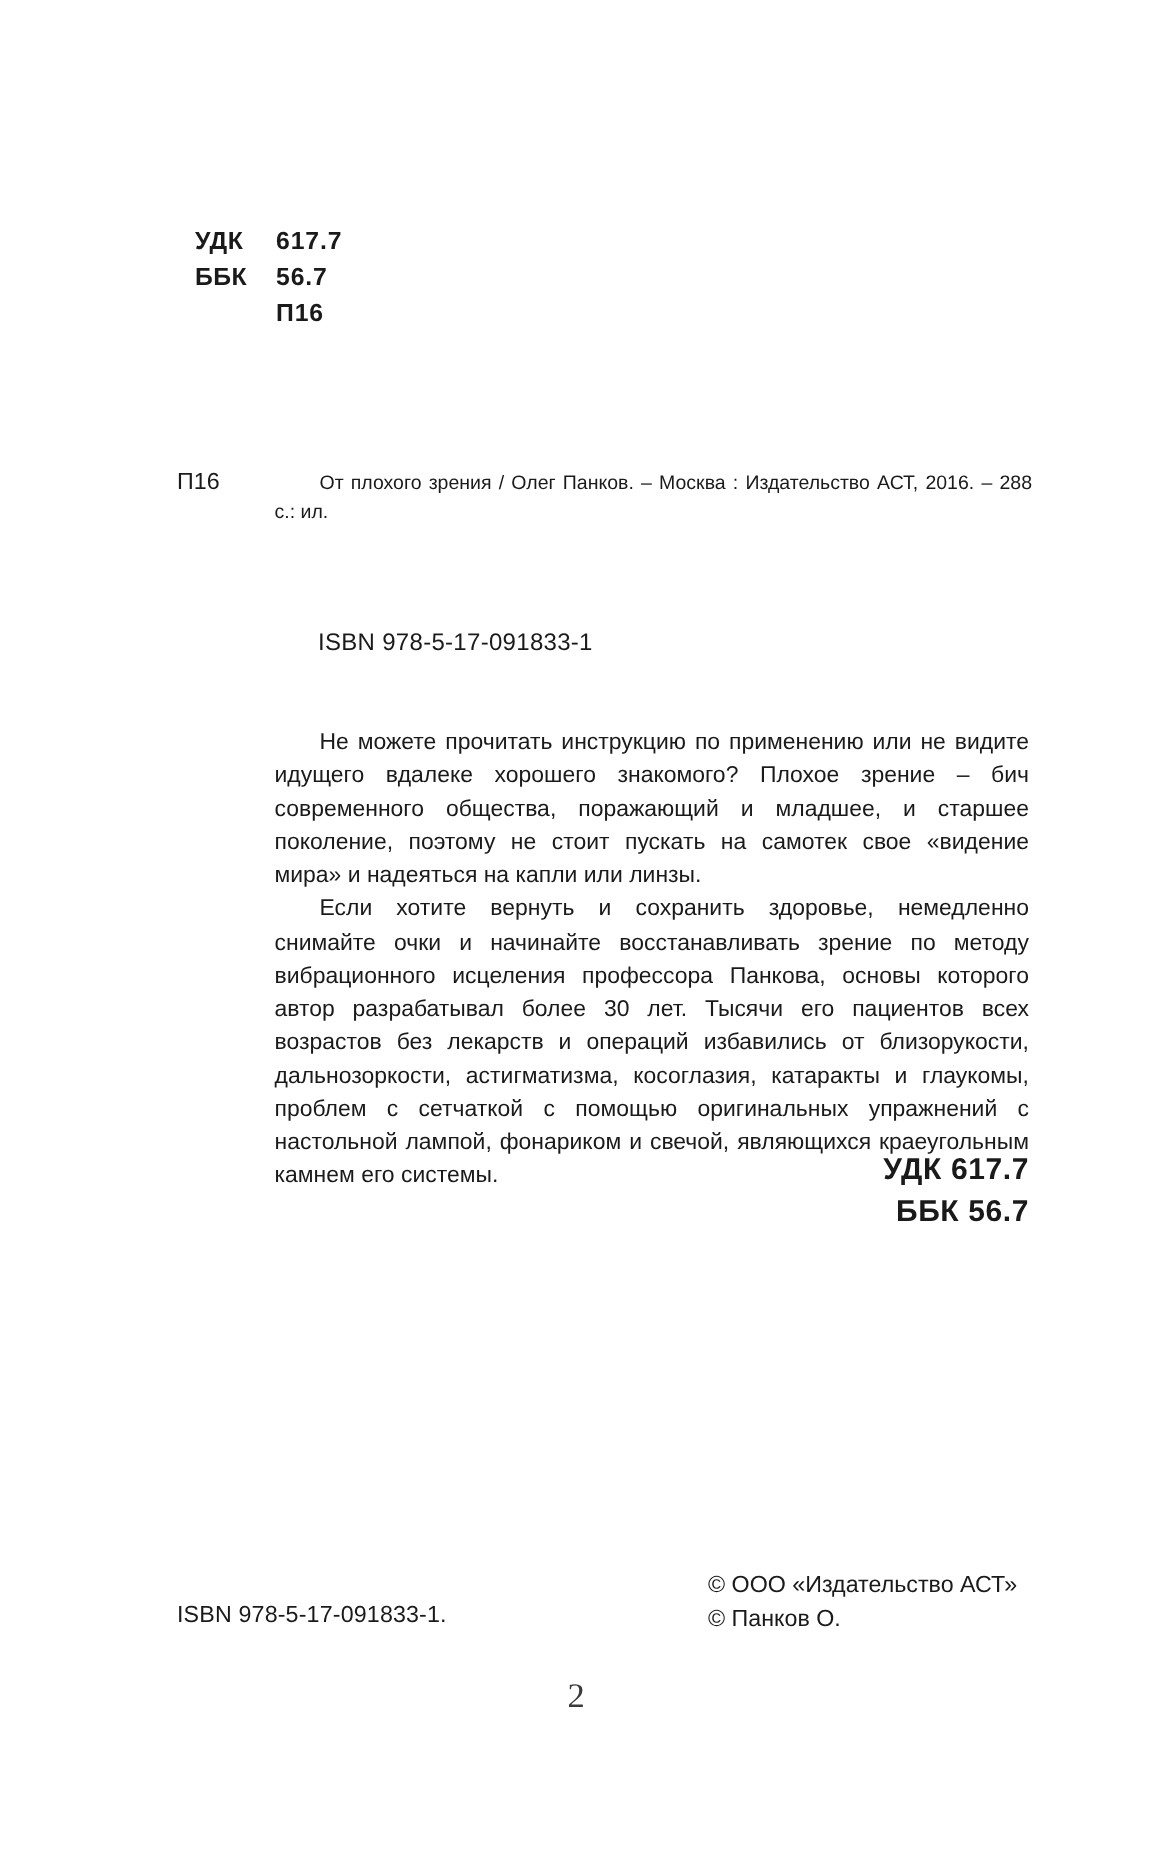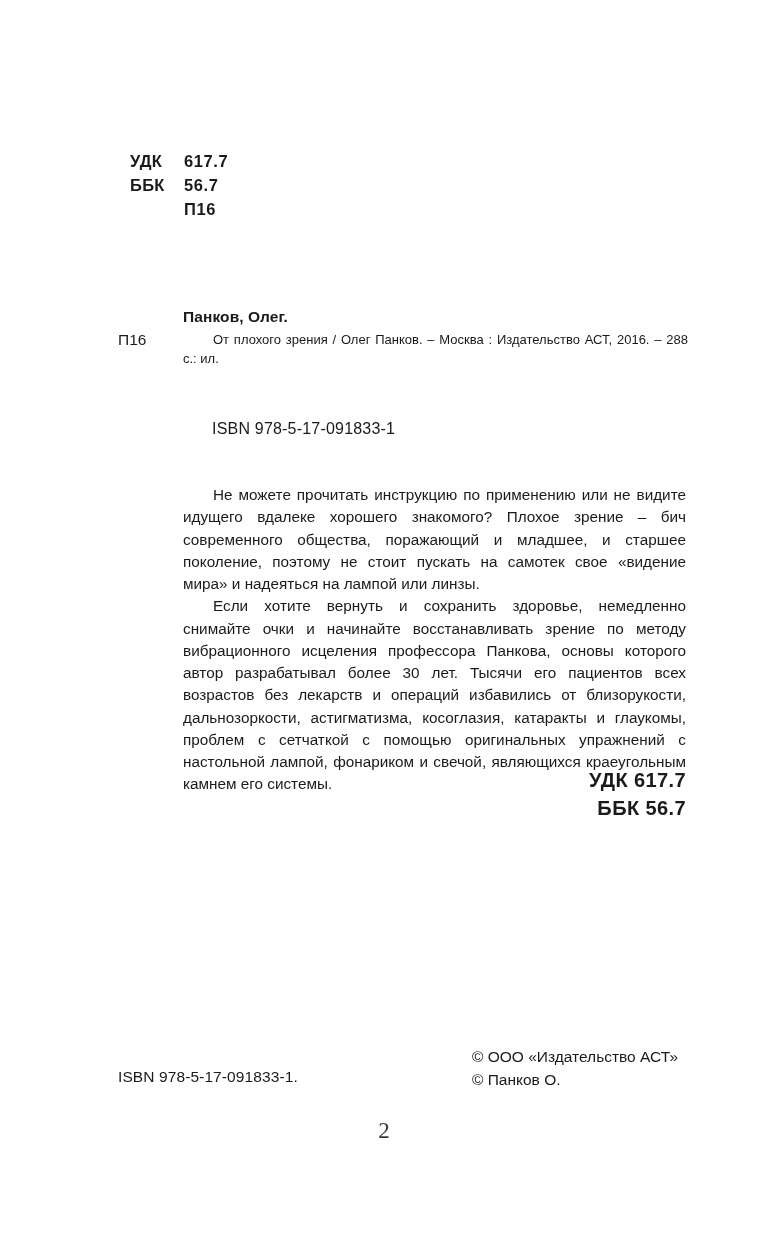--- a/index.html
+++ b/index.html
@@ -161,31 +161,30 @@
       <span class="class-label">ББК</span>
       <span class="class-value">56.7</span>
     </div>
     <div class="class-row">
       <span class="class-label"></span>
       <span class="class-value">П16</span>
     </div>
   </div>
 
   <div class="record">
-    <div class="record-author">Панков, Олег.</div>
     <div class="record-body-wrap">
       <span class="record-code">П16</span>
       <div class="record-text">От плохого зрения / Олег Панков. – Москва : Издательство АСТ, 2016. – 288 с.: ил.</div>
     </div>
   </div>
 
   <div class="isbn-top">ISBN 978-5-17-091833-1</div>
 
   <div class="annotation">
-    <p>Не можете прочитать инструкцию по применению или не видите идущего вдалеке хорошего знакомого? Плохое зрение – бич современного общества, поражающий и младшее, и старшее поколение, поэтому не стоит пускать на самотек свое «видение мира» и надеяться на лампой или линзы.</p>
+    <p>Не можете прочитать инструкцию по применению или не видите идущего вдалеке хорошего знакомого? Плохое зрение – бич современного общества, поражающий и младшее, и старшее поколение, поэтому не стоит пускать на самотек свое «видение мира» и надеяться на капли или линзы.</p>
     <p>Если хотите вернуть и сохранить здоровье, немедленно снимайте очки и начинайте восстанавливать зрение по методу вибрационного исцеления профессора Панкова, основы которого автор разрабатывал более 30 лет. Тысячи его пациентов всех возрастов без лекарств и операций избавились от близорукости, дальнозоркости, астигматизма, косоглазия, катаракты и глаукомы, проблем с сетчаткой с помощью оригинальных упражнений с настольной лампой, фонариком и свечой, являющихся краеугольным камнем его системы.</p>
   </div>
 
   <div class="class-bottom">
     <div>УДК 617.7</div>
     <div>ББК 56.7</div>
   </div>
 
   <div class="footer-isbn">ISBN 978-5-17-091833-1.</div>
   <div class="copyright">

